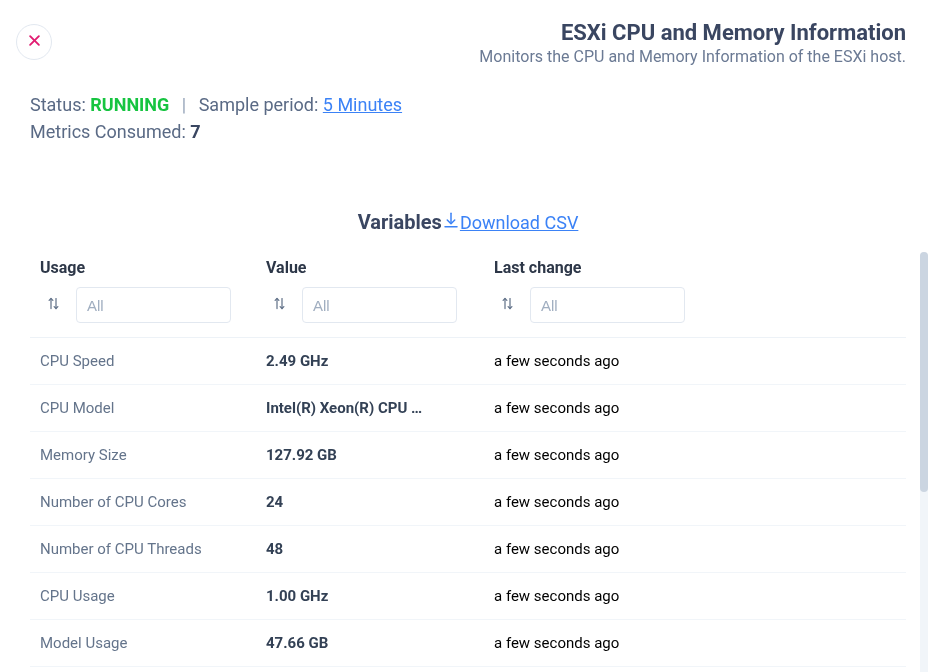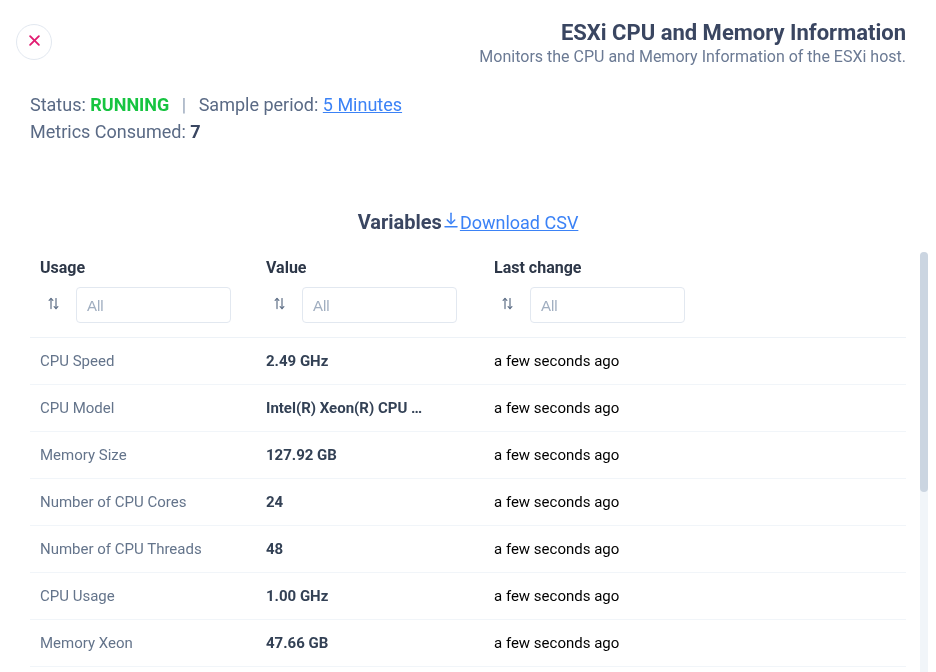--- a/index.html
+++ b/index.html
@@ -290,21 +290,21 @@
           <div class="cell-name">Number of CPU Threads</div>
           <div class="cell-value">48</div>
           <div class="cell-last">a few seconds ago</div>
         </div>
         <div class="trow">
           <div class="cell-name">CPU Usage</div>
           <div class="cell-value">1.00 GHz</div>
           <div class="cell-last">a few seconds ago</div>
         </div>
         <div class="trow">
-          <div class="cell-name">Memory Xeon</div>
+          <div class="cell-name">Model Usage</div>
           <div class="cell-value">47.66 GB</div>
           <div class="cell-last">a few seconds ago</div>
         </div>
       </div>
 
     <div class="vscroll">
       <div class="vscroll-thumb"></div>
     </div>
   </div>
 

